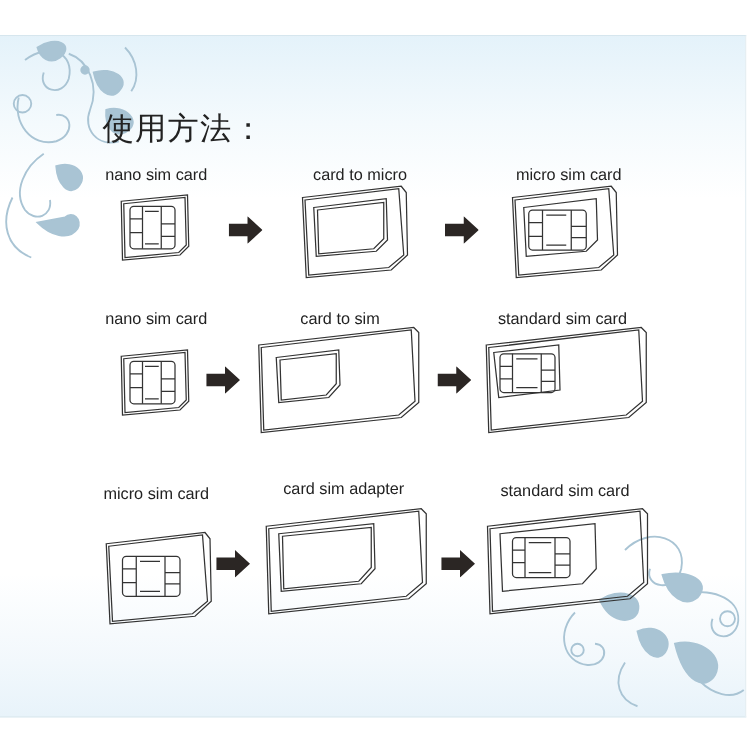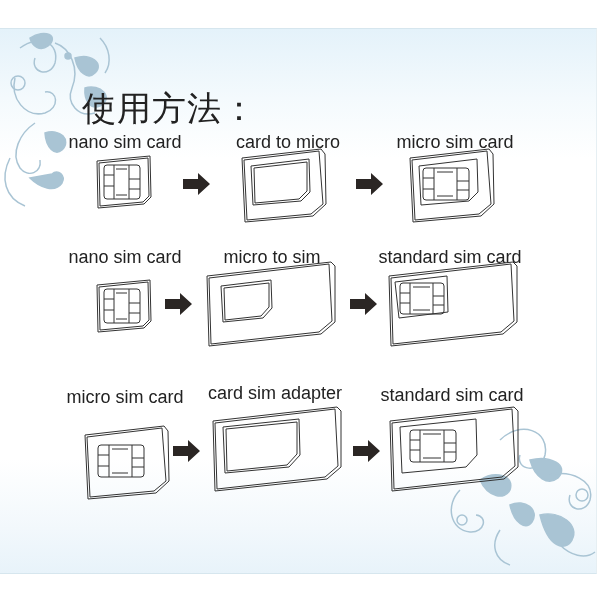--- a/index.html
+++ b/index.html
@@ -4,24 +4,24 @@
 <style>
   html, body { margin:0; padding:0; background:#ffffff; }
   body { width:600px; height:600px; position:relative; overflow:hidden; font-family:"Liberation Sans", sans-serif; }
   .panel {
     position:absolute; left:0; top:28px; width:596px; height:544px;
     background:linear-gradient(to bottom, #e4f2fa 0px, #f4fafd 70px, #ffffff 130px, #ffffff 430px, #f2f8fc 500px, #e8f3fa 544px);
     border-top:1px solid #d6e6ee; border-bottom:1px solid #d6e6ee; border-right:1px solid #e6eff3;
   }
   .ornament { position:absolute; }
   .title {
-    position:absolute; left:82px; top:86px; font-size:34px; color:#222; letter-spacing:1px;
+    position:absolute; left:82px; top:86px; font-size:25px; color:#222; letter-spacing:1px;
     font-family:"DejaVu Sans", sans-serif; font-weight:300;
   }
-  .label { position:absolute; font-size:18px; color:#222; white-space:nowrap; transform:translateX(-50%); }
+  .label { position:absolute; font-size:13px; color:#222; white-space:nowrap; transform:translateX(-50%); }
   .card { position:absolute; }
   .arrow { position:absolute; width:27px; height:22px; }
 </style>
 </head>
 <body>
 
 <div class="panel"></div>
 
 <svg class="ornament" style="left:0;top:28px" width="130" height="190" viewBox="0 0 130 190">
   <g fill="#a9c4d4" stroke="#a9c4d4" stroke-width="1.5">
@@ -89,21 +89,21 @@
   <g fill="none" stroke="#333" stroke-width="1">
     <path d="M3 12 L82 3 L86 8 L87 58 L74 70 L6 76 Z"></path>
       <path d="M5 14 L80 5 L84 58 L72 68 L8 74 Z"></path>
     <path d="M12 20 L70 13 L71 46 L62 55 L14 59 Z"></path>
     <rect x="16" y="22" width="46" height="32" rx="3"></rect>
     <path d="M16 32 H27 M16 43 H27 M27 22 V54 M50 22 V54 M50 35 H62 M50 44 H62 M30 26 H46 M30 50 H46"></path>
   </g>
 </svg>
 
 <div class="label" style="left:125px;top:247px">nano sim card</div>
-<div class="label" style="left:272px;top:247px">micro to sim</div>
+<div class="label" style="left:272px;top:247px">card to sim</div>
 <div class="label" style="left:450px;top:247px">standard sim card</div>
 
 <svg class="card" style="left:94px;top:277px" width="62" height="58" viewBox="0 0 62 58">
   <g fill="none" stroke="#333" stroke-width="1">
     <path d="M3 8 L56 3 L57 44 L50 51 L4 55 Z"></path>
       <path d="M5 10 L54 5 L55 43 L49 49 L6 53 Z"></path>
     <rect x="10" y="12" width="36" height="34" rx="3"></rect>
     <path d="M10 22 H20 M10 33 H20 M20 12 V46 M35 12 V46 M35 26 H46 M35 36 H46 M22 16 H33 M22 42 H33"></path>
   </g>
 </svg>

